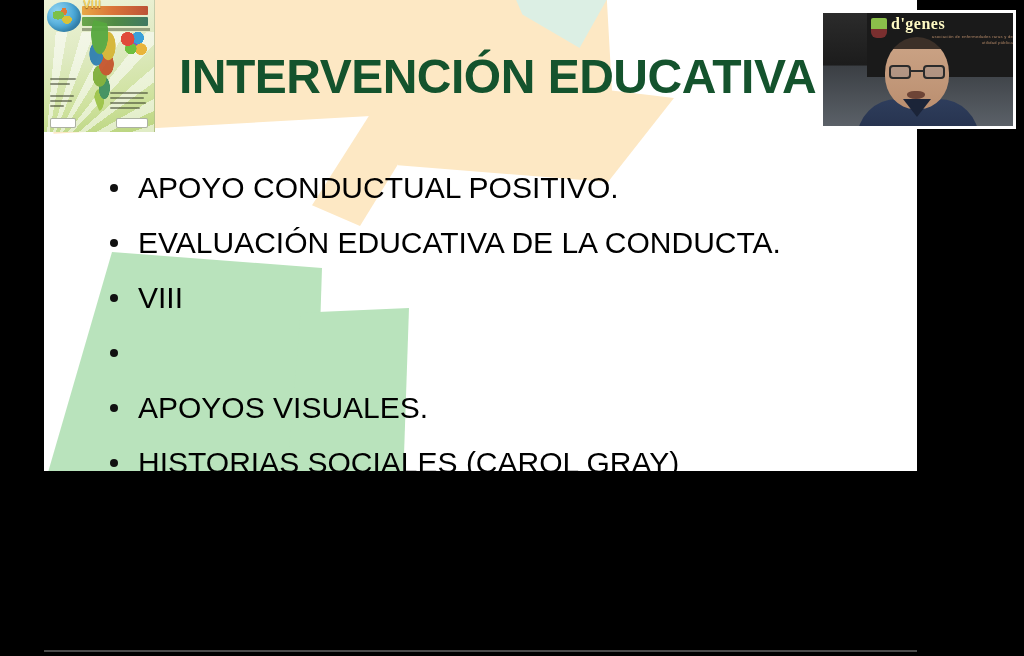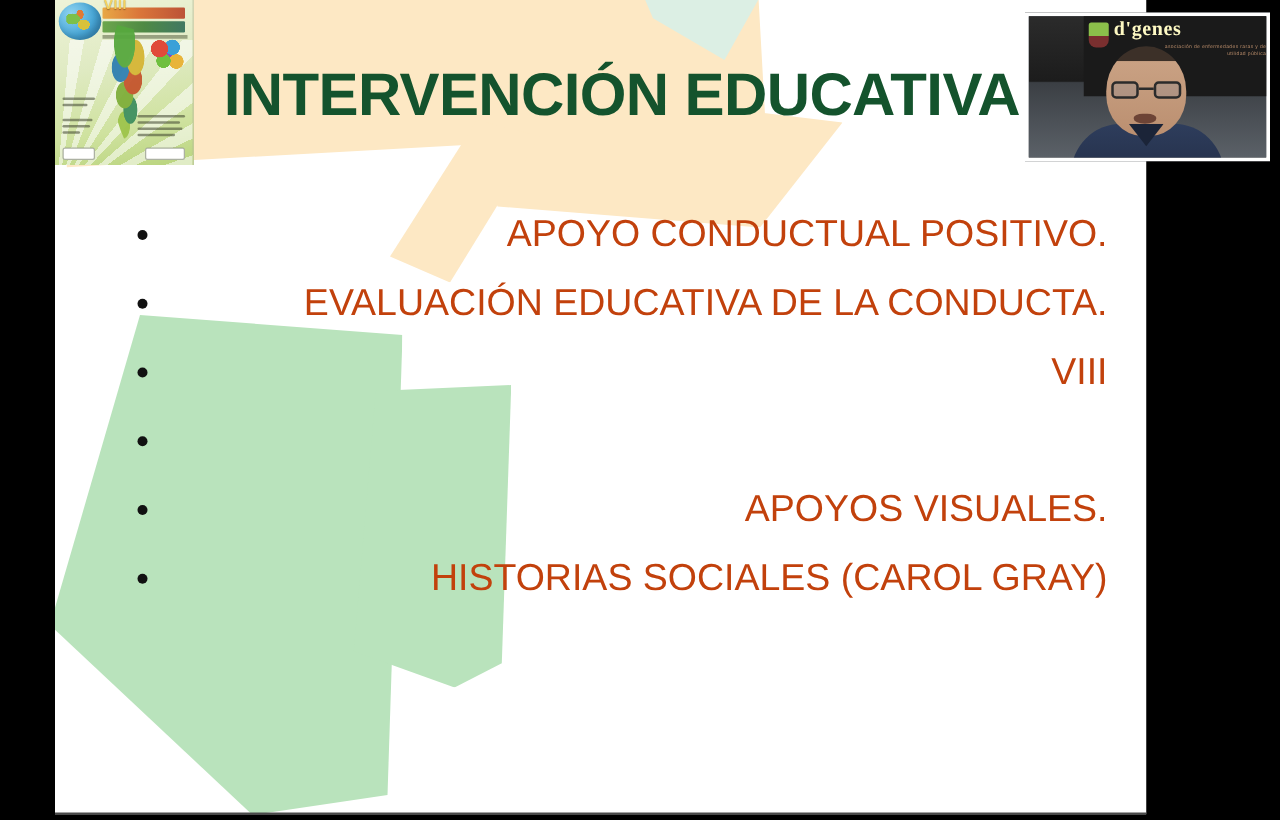--- a/index.html
+++ b/index.html
@@ -21,21 +21,21 @@
     inset: 0;
     background: #000000;
   }
 
   
   #slide {
     position: absolute;
     left: 44px;
     top: 0px;
     width: 873px;
-    height: 651px;
+    height: 471px;
     background: #ffffff;
     overflow: hidden;
   }
   #slide-bottom-rule {
     position: absolute;
     left: 44px;
     top: 650px;
     width: 873px;
     height: 2px;
     background: #4a4a4a;
@@ -236,27 +236,26 @@
     top: 160px;
     width: 790px;
     list-style: none;
     margin: 0;
     padding: 0;
   }
   #bullet-list li {
     position: relative;
     padding-left: 42px;
     font-size: 30px;
-    color: #c2410c;
+    color: #000000;
     line-height: 1.0;
     height: 55px;
     display: flex;
     align-items: center;
     white-space: nowrap;
-    justify-content: flex-end;
   }
   #bullet-list li .dot {
     position: absolute;
     left: 14px;
     top: 50%;
     transform: translateY(-50%);
     width: 8px;
     height: 8px;
     border-radius: 50%;
     background: #111111;

